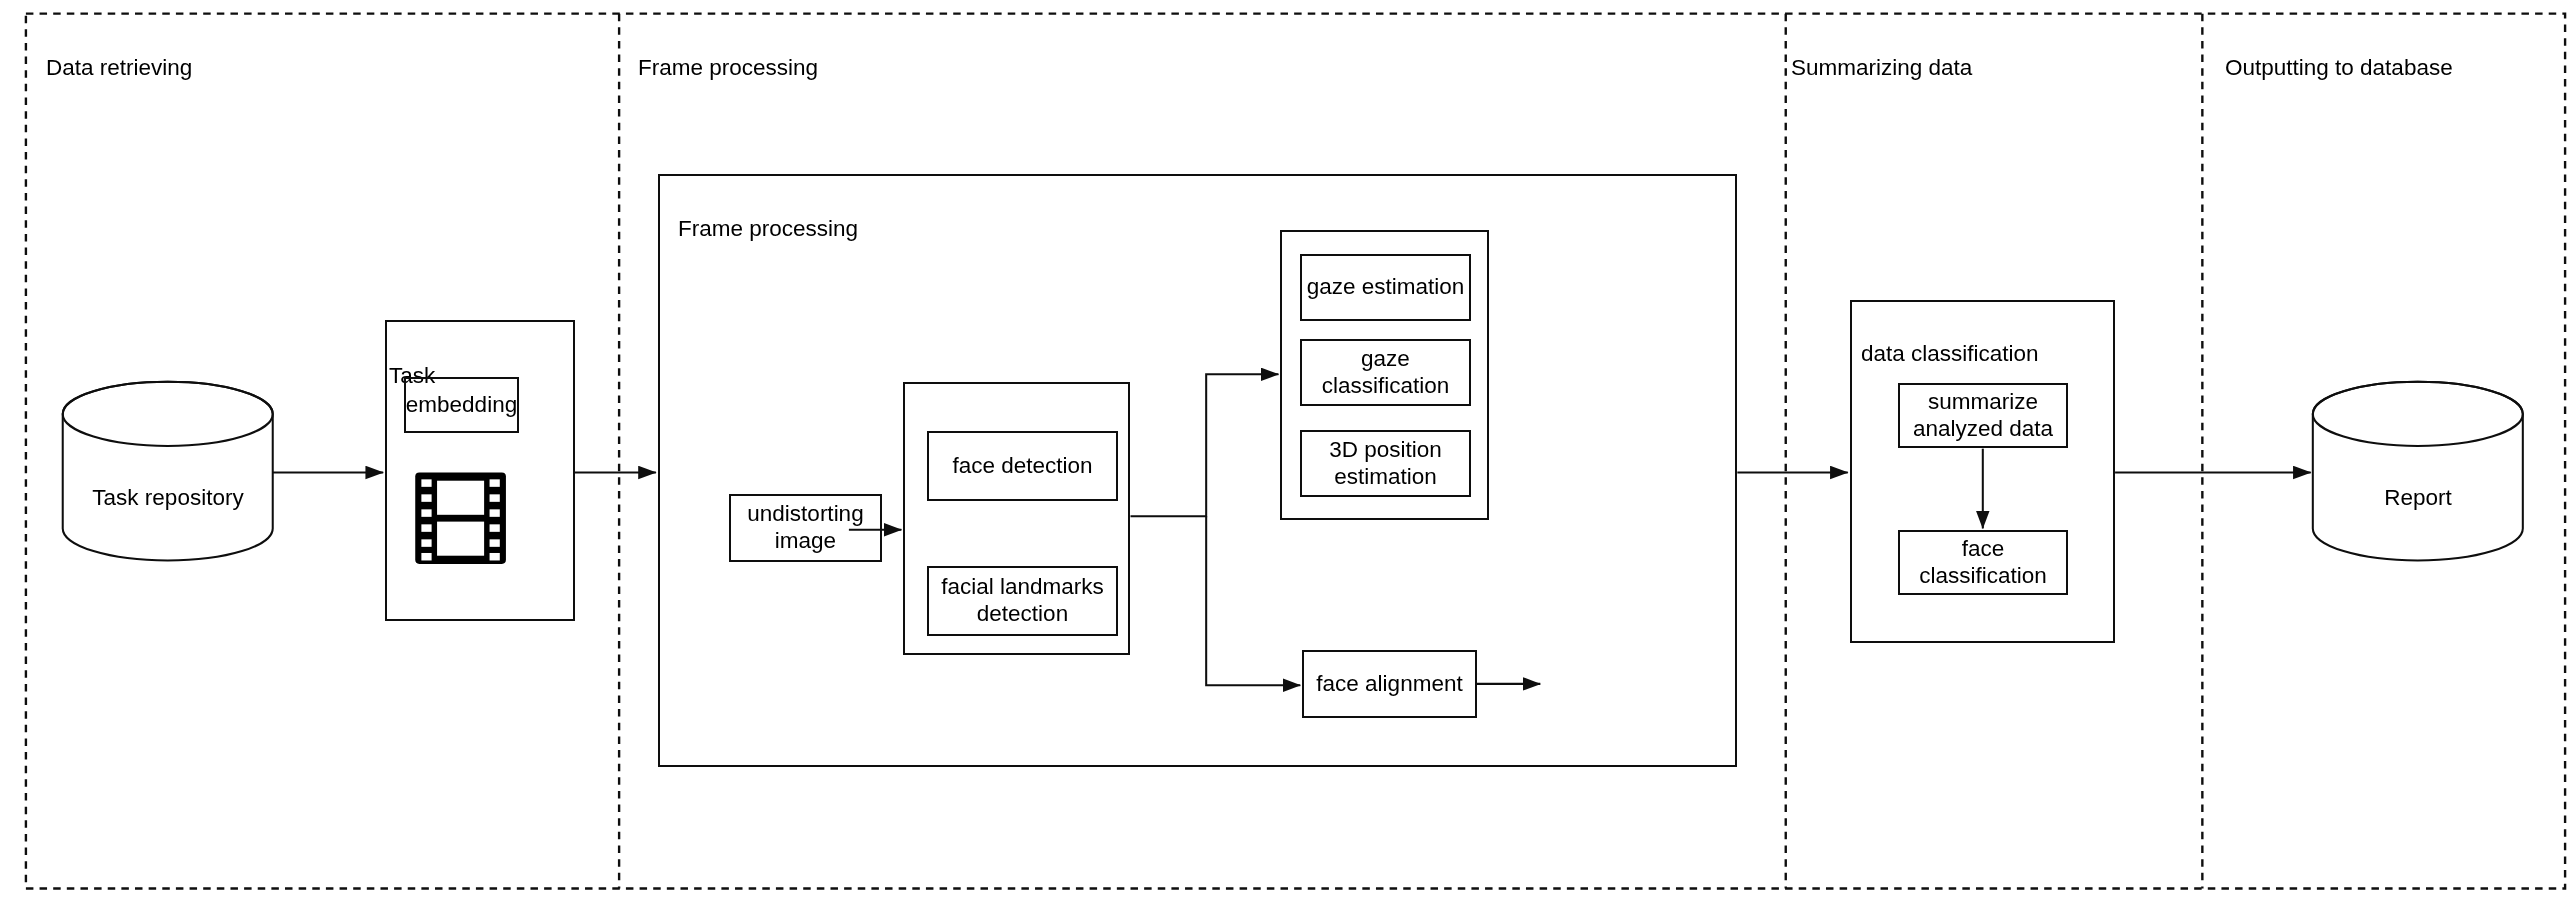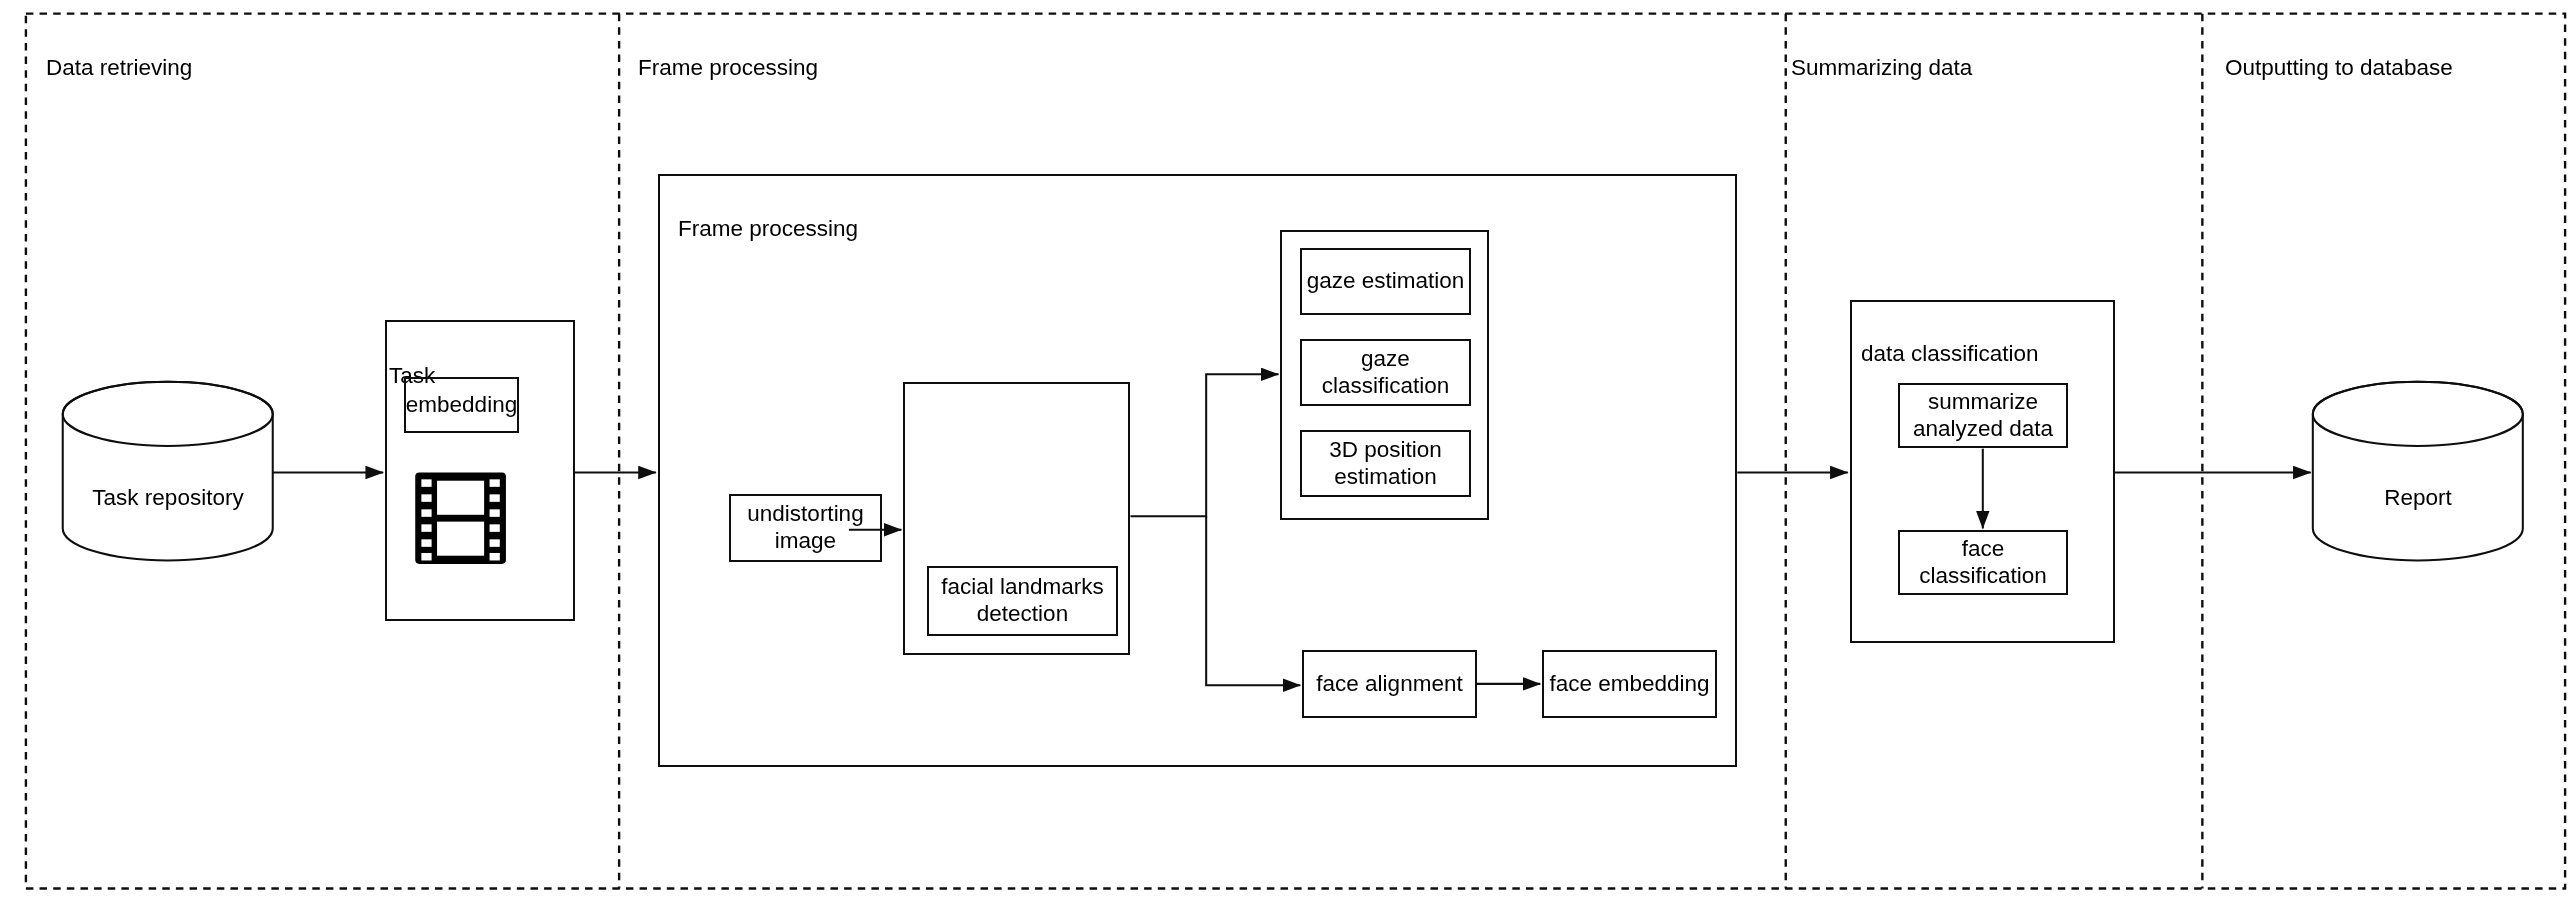--- a/index.html
+++ b/index.html
@@ -108,29 +108,29 @@
   <div class="node" style="left:385px;top:320px;width:190px;height:301px"></div>
   <div class="grouplabel" style="left:389px;top:326px">Task</div>
   <div class="node" style="left:404px;top:377px;width:115px;height:56px">embedding</div>
 
   <div class="node" style="left:658px;top:174px;width:1079px;height:593px"></div>
   <div class="grouplabel" style="left:678px;top:179px">Frame processing</div>
 
   <div class="node" style="left:729px;top:494px;width:153px;height:68px">undistorting image</div>
 
   <div class="node" style="left:903px;top:382px;width:227px;height:273px"></div>
+  <div class="node" style="left:927px;top:431px;width:191px;height:70px">face detection</div>
   <div class="node" style="left:927px;top:566px;width:191px;height:70px">facial landmarks detection</div>
 
   <div class="node" style="left:1280px;top:230px;width:209px;height:290px"></div>
-  <div class="node" style="left:1300px;top:248px;width:171px;height:67px">gaze estimation</div>
+  <div class="node" style="left:1300px;top:254px;width:171px;height:67px">gaze estimation</div>
   <div class="node" style="left:1300px;top:339px;width:171px;height:67px">gaze classification</div>
   <div class="node" style="left:1300px;top:430px;width:171px;height:67px">3D position estimation</div>
 
   <div class="node" style="left:1302px;top:650px;width:175px;height:68px">face alignment</div>
-  <div class="node" style="left:1542px;top:650px;width:175px;height:68px">face embedding</div>
 
   <div class="node" style="left:1850px;top:300px;width:265px;height:343px"></div>
   <div class="grouplabel" style="left:1861px;top:304px">data classification</div>
   <div class="node" style="left:1898px;top:383px;width:170px;height:65px">summarize analyzed data</div>
   <div class="node" style="left:1898px;top:530px;width:170px;height:65px">face classification</div>
 
   <div class="cyl-label" style="left:2313px;top:481px;width:210px;height:34px">Report</div>
 
 </div>
 

